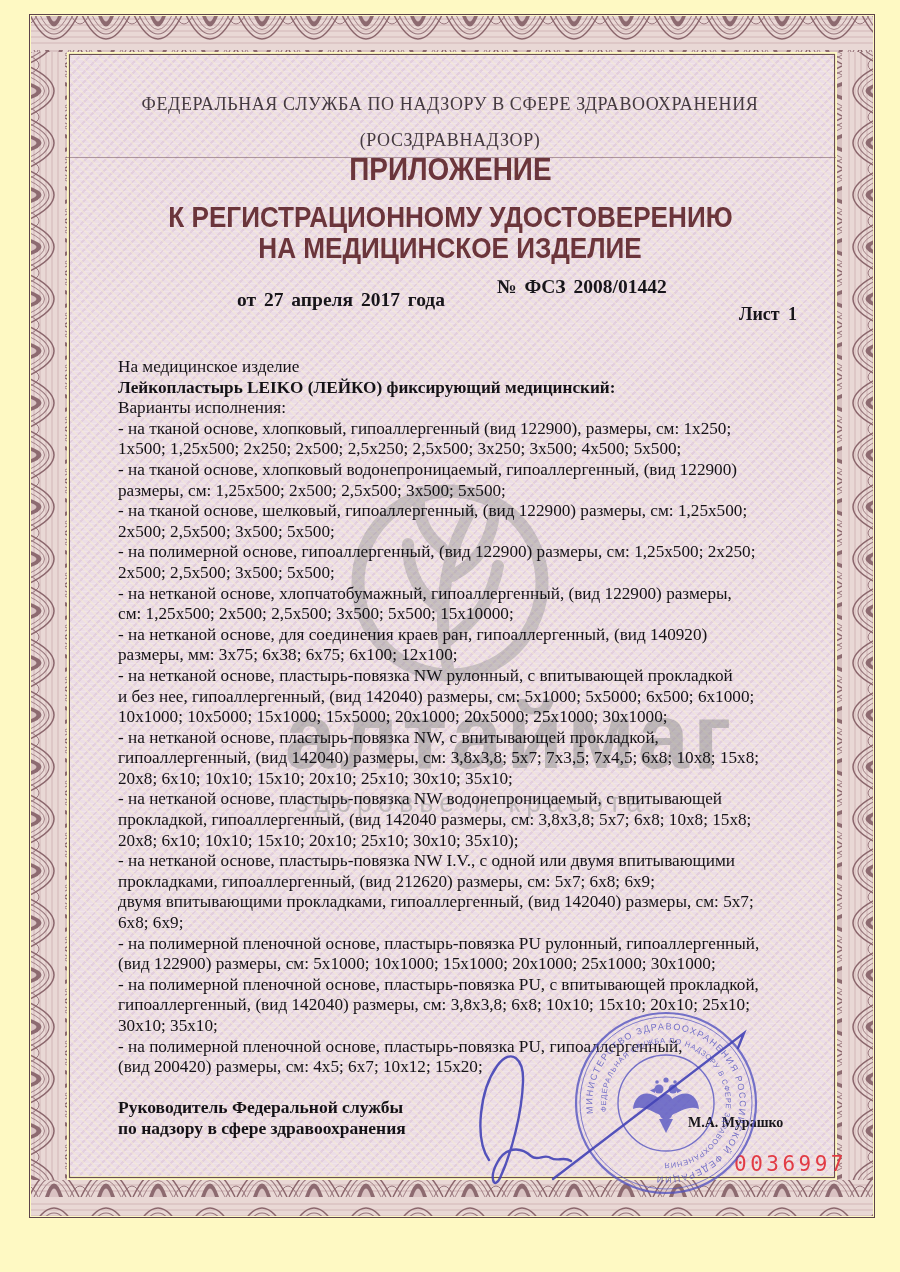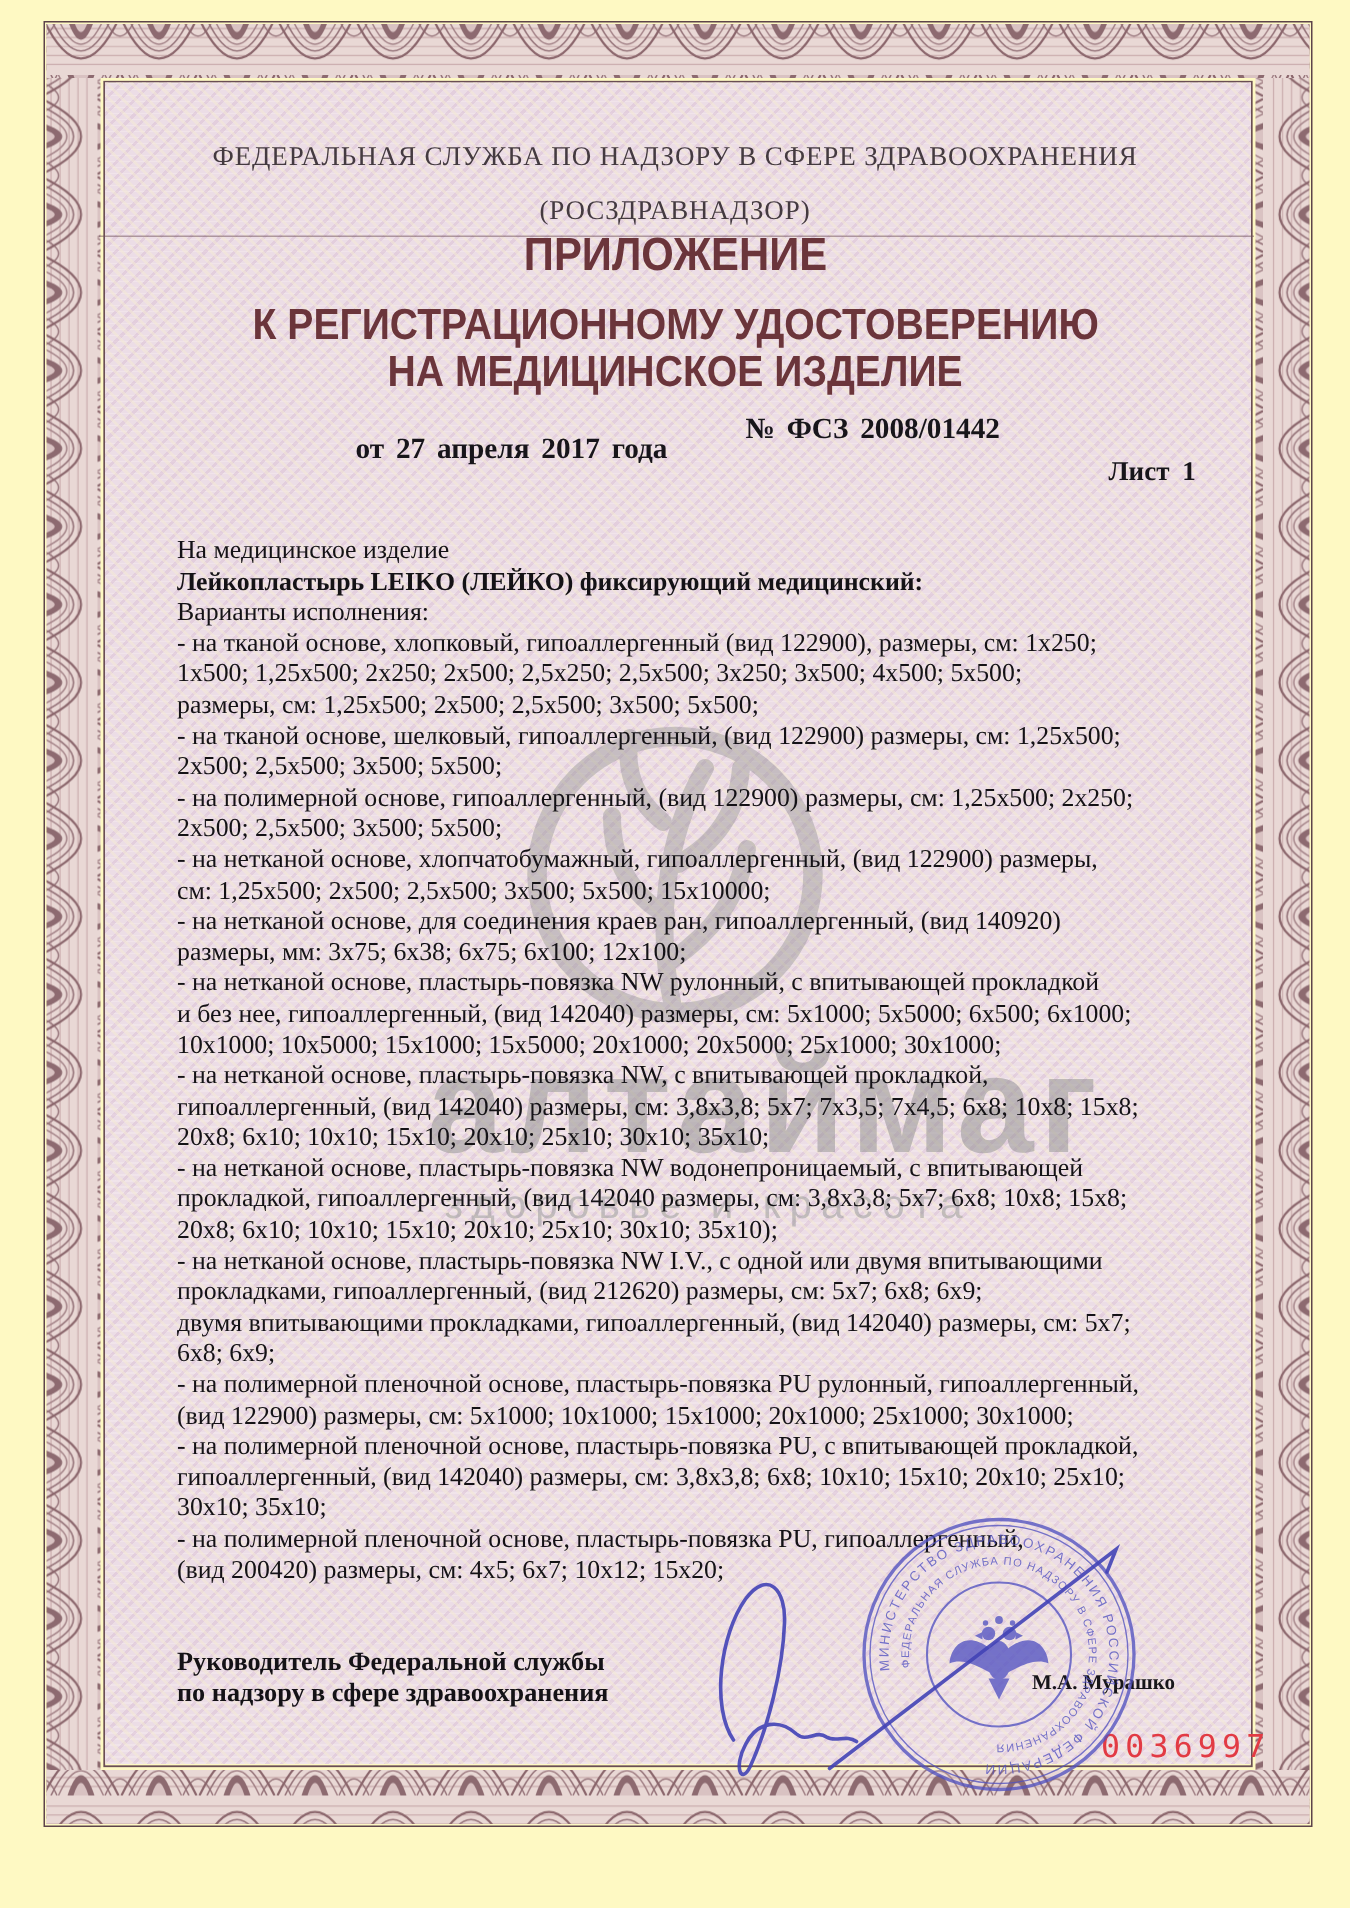--- a/index.html
+++ b/index.html
@@ -102,20 +102,21 @@
     <text x="510" y="768" text-anchor="middle" font-family="Liberation Sans, sans-serif" font-weight="bold" font-size="92" letter-spacing="4" fill="#8a8a8a" opacity="0.48">алтаймаг</text>
     <text x="472" y="812" text-anchor="middle" font-family="Liberation Sans, sans-serif" font-size="27" letter-spacing="6" fill="#9c9c9c" opacity="0.55">здоровье и красота</text>
   </svg>
 
   <div class="abs body-block" id="body-lines">
       <div class="bline">На медицинское изделие</div>
       <div class="bline b">Лейкопластырь LEIKO (ЛЕЙКО) фиксирующий медицинский:</div>
       <div class="bline">Варианты исполнения:</div>
       <div class="bline">- на тканой основе, хлопковый, гипоаллергенный (вид 122900), размеры, см: 1х250;</div>
       <div class="bline">1х500; 1,25х500; 2х250; 2х500; 2,5х250; 2,5х500; 3х250; 3х500; 4х500; 5х500;</div>
+      <div class="bline">- на тканой основе, хлопковый водонепроницаемый, гипоаллергенный, (вид 122900)</div>
       <div class="bline">размеры, см: 1,25х500; 2х500; 2,5х500; 3х500; 5х500;</div>
       <div class="bline">- на тканой основе, шелковый, гипоаллергенный, (вид 122900) размеры, см: 1,25х500;</div>
       <div class="bline">2х500; 2,5х500; 3х500; 5х500;</div>
       <div class="bline">- на полимерной основе, гипоаллергенный, (вид 122900) размеры, см: 1,25х500; 2х250;</div>
       <div class="bline">2х500; 2,5х500; 3х500; 5х500;</div>
       <div class="bline">- на нетканой основе, хлопчатобумажный, гипоаллергенный, (вид 122900) размеры,</div>
       <div class="bline">см: 1,25х500; 2х500; 2,5х500; 3х500; 5х500; 15х10000;</div>
       <div class="bline">- на нетканой основе, для соединения краев ран, гипоаллергенный, (вид 140920)</div>
       <div class="bline">размеры, мм: 3х75; 6х38; 6х75; 6х100; 12х100;</div>
       <div class="bline">- на нетканой основе, пластырь-повязка NW рулонный, с впитывающей прокладкой</div>

